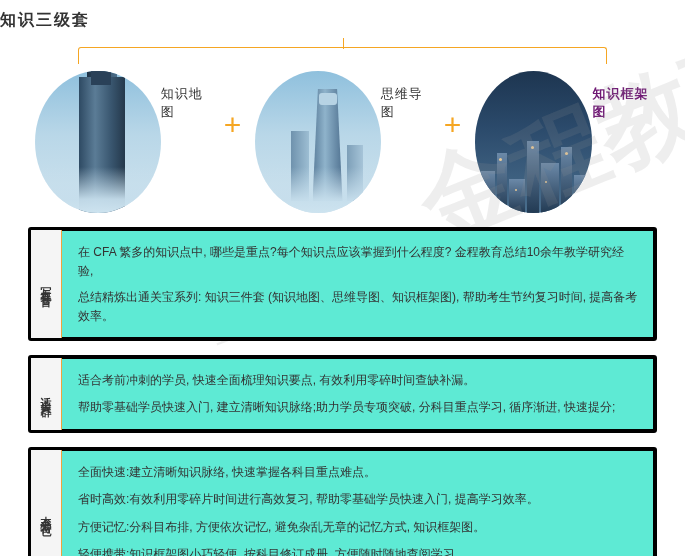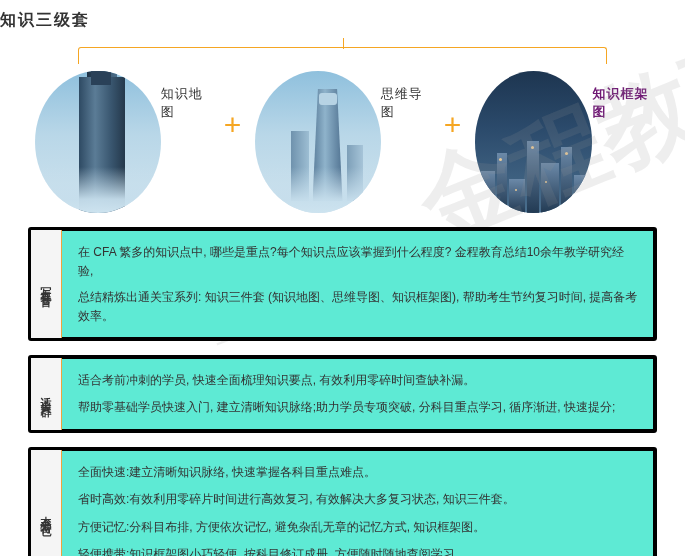--- a/index.html
+++ b/index.html
@@ -291,21 +291,21 @@
 </div>
 
 <div class="block feature">
   <div class="block-tab">
     <span>本书特色</span>
   </div>
   <p>
     <span class="k">全面快速:</span><span>建立清晰知识脉络, 快速掌握各科目重点难点。</span>
   </p>
   <p>
-    <span class="k">省时高效:</span><span>有效利用零碎片时间进行高效复习, 有效解决大多复习状态, 知识三件套。</span>
+    <span class="k">省时高效:</span><span>有效利用零碎片时间进行高效复习, 帮助零基础学员快速入门, 提高学习效率。</span>
   </p>
   <p>
     <span class="k">方便记忆:</span><span>分科目布排, 方便依次记忆, 避免杂乱无章的记忆方式, 知识框架图。</span>
   </p>
   <p>
     <span class="k">轻便携带:</span><span>知识框架图小巧轻便, 按科目修订成册, 方便随时随地查阅学习。</span>
   </p>
 </div>
 
 </body></html>

